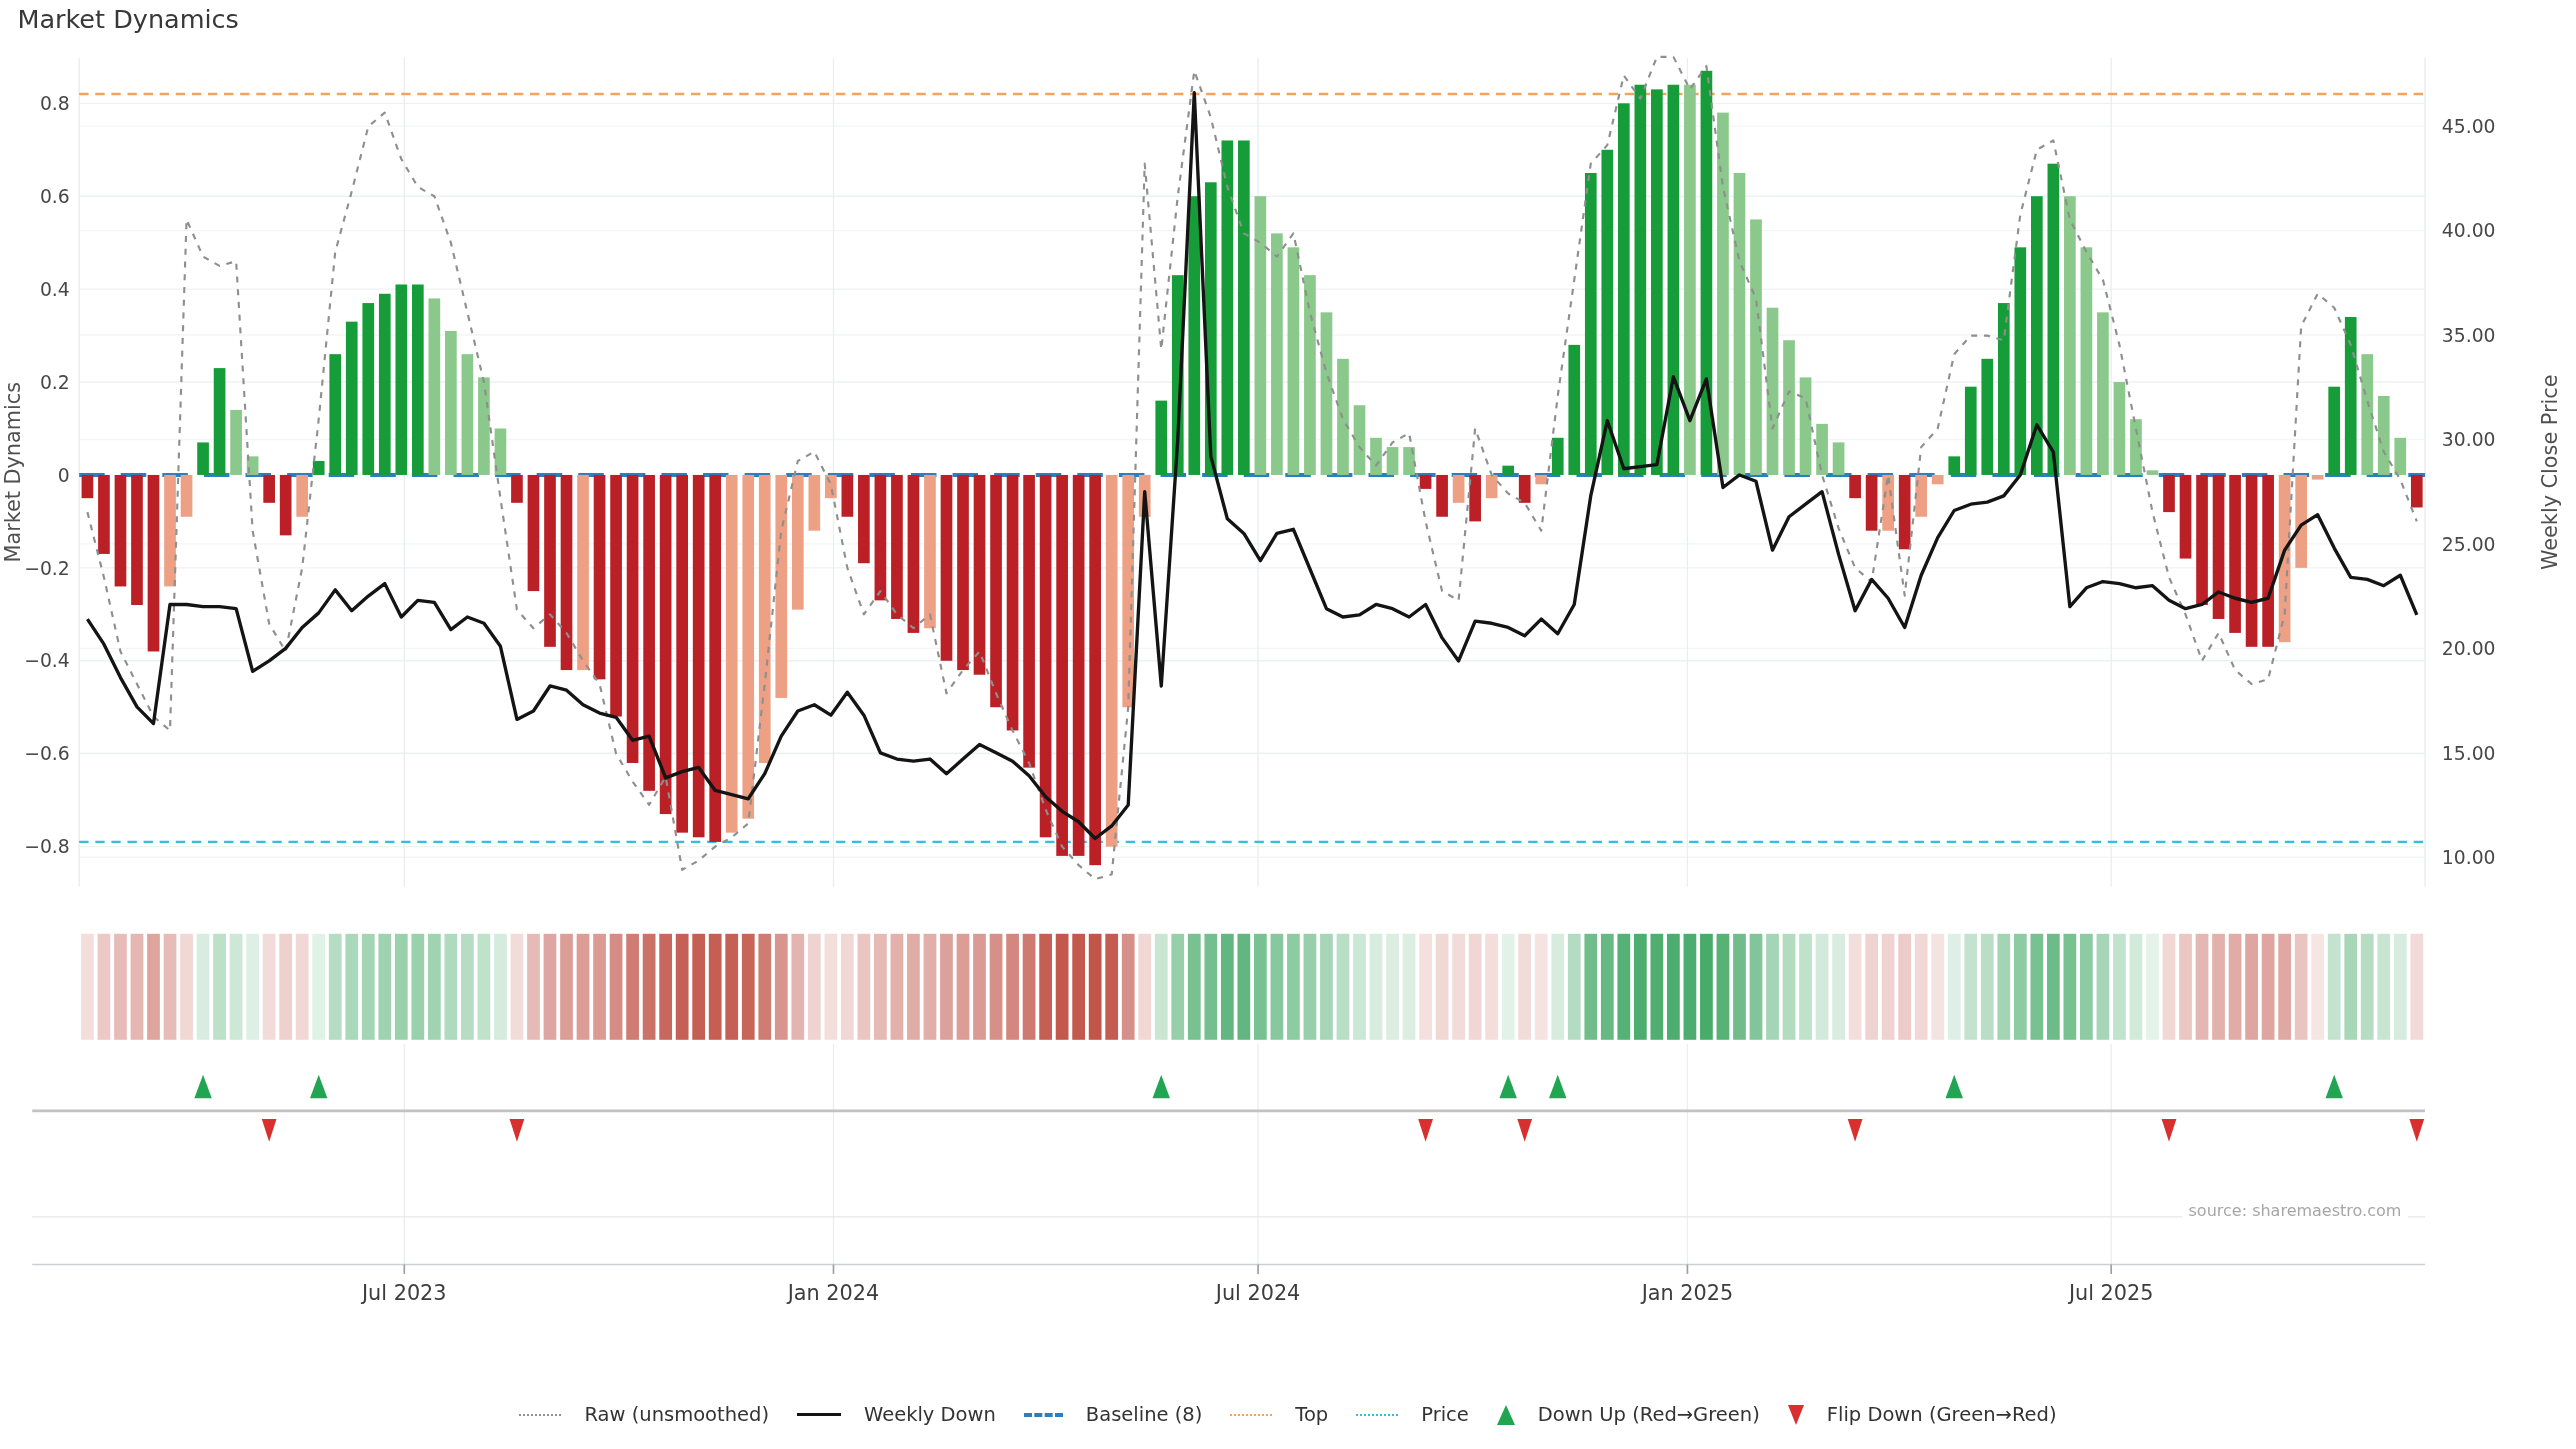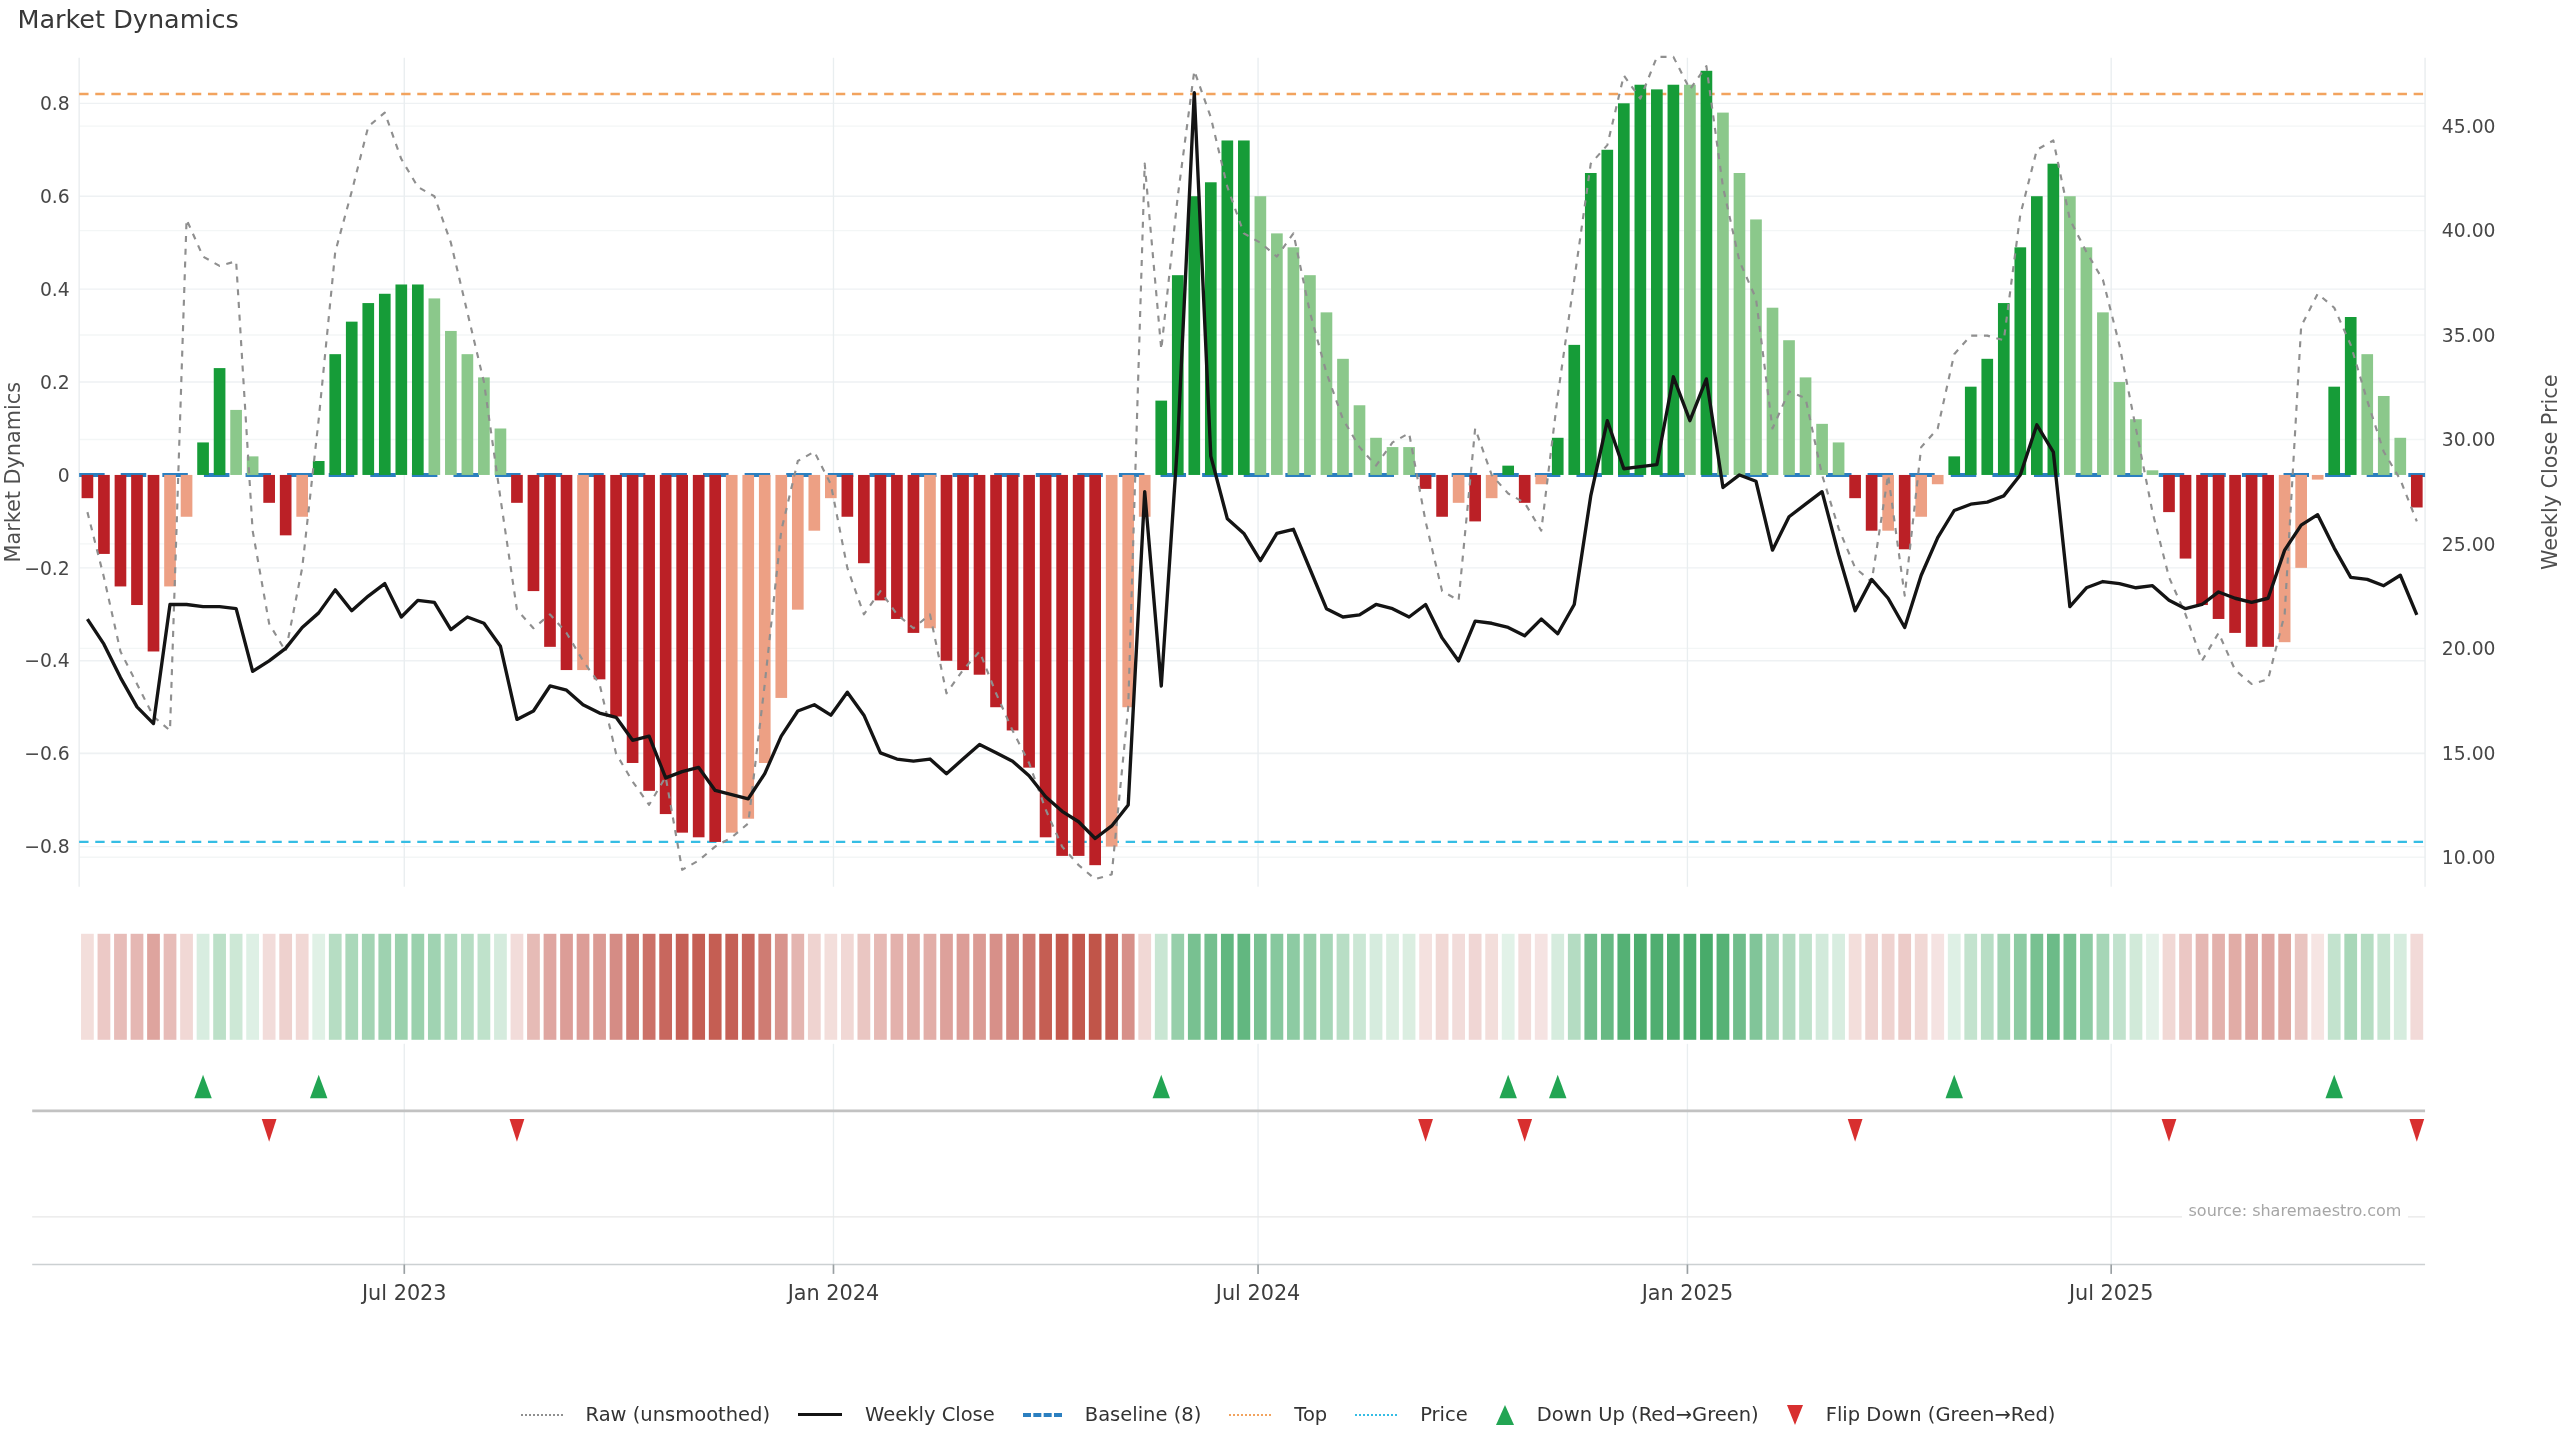--- a/index.html
+++ b/index.html
@@ -416,21 +416,21 @@
 
   <div class="source-label">source: sharemaestro.com</div>
 
   <div class="legend">
     <div class="leg-item">
       <span class="sw sw-raw"></span>
       <span>Raw (unsmoothed)</span>
     </div>
     <div class="leg-item">
       <span class="sw sw-close"></span>
-      <span>Weekly Close</span>
+      <span>Weekly Down</span>
     </div>
     <div class="leg-item">
       <span class="sw sw-baseline"></span>
       <span>Baseline (8)</span>
     </div>
     <div class="leg-item">
       <span class="sw sw-top"></span>
       <span>Top</span>
     </div>
     <div class="leg-item">

